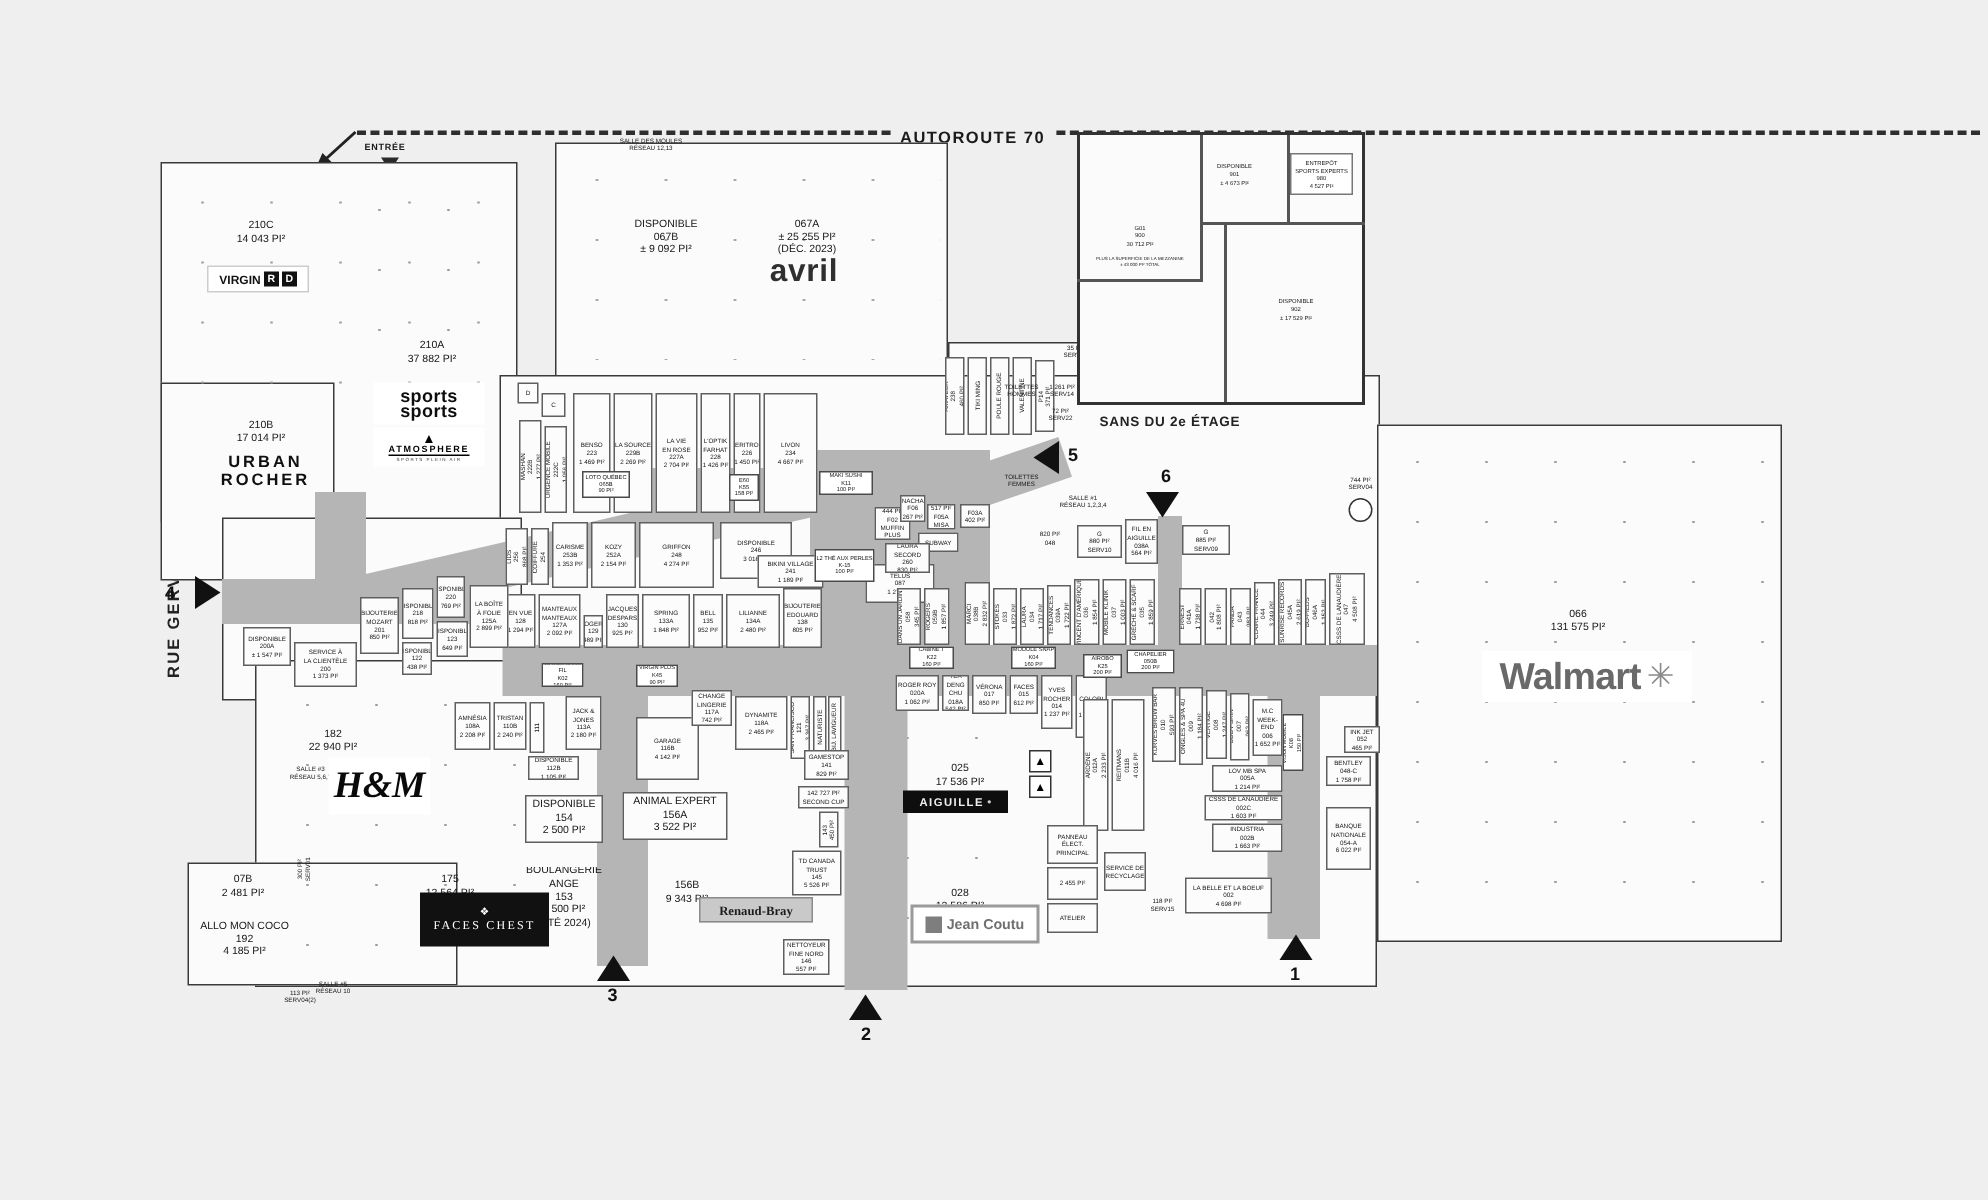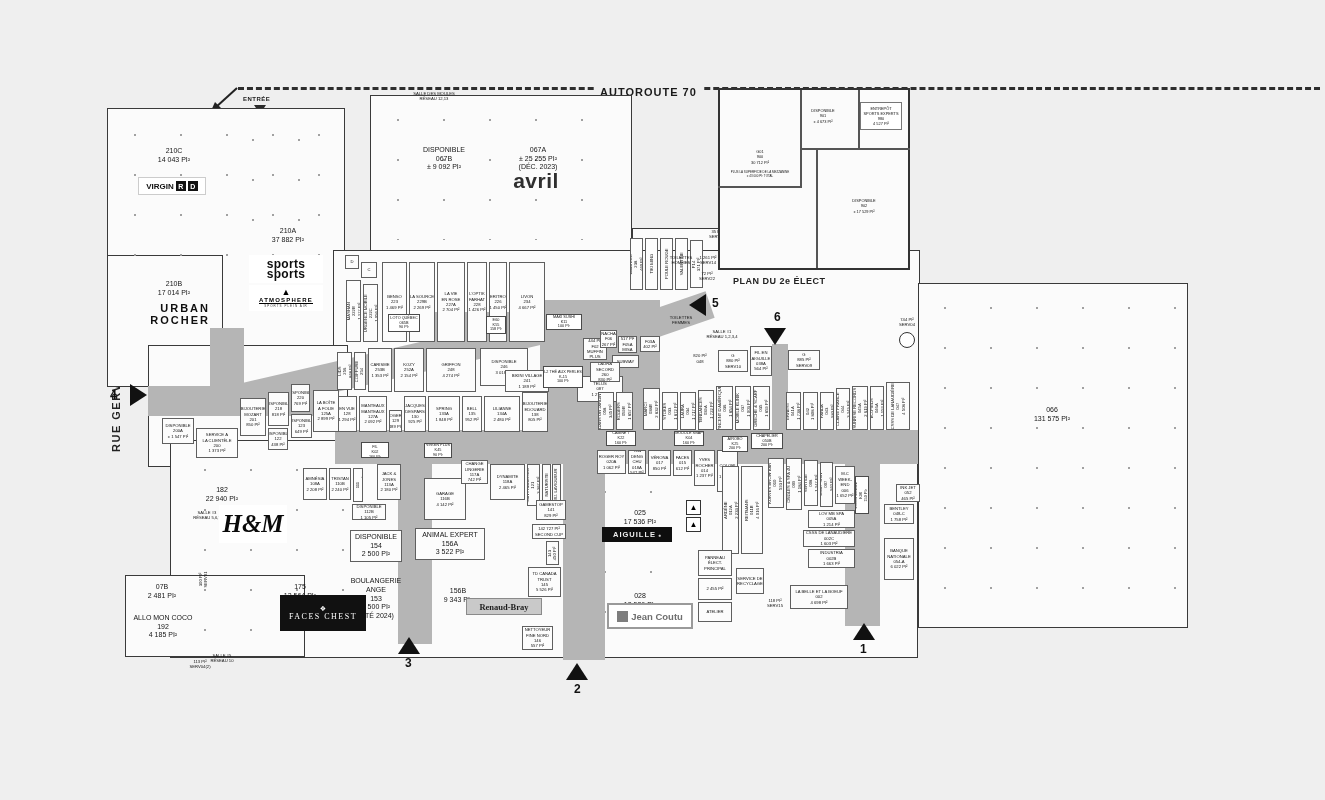--- a/index.html
+++ b/index.html
@@ -34,21 +34,21 @@
   .logo{position:absolute;display:flex;align-items:center;justify-content:center;text-align:center;}
   #logo-meubles{left:138px;top:177px;width:66px;height:16px;background:#fff;border:1px solid #ccc;gap:2px;}
   #logo-meubles .word{font-size:8px;font-weight:800;color:#111;}
   #logo-meubles .sq{width:10px;height:10px;background:#111;color:#fff;font-size:7px;font-weight:800;display:flex;align-items:center;justify-content:center;}
   #logo-sports{left:249px;top:255px;width:74px;height:28px;background:#fff;flex-direction:column;}
   #logo-sports .l1,#logo-sports .l2{font-size:12px;font-weight:800;line-height:.85;color:#0d0d0d;letter-spacing:.3px;}
   #logo-atmo{left:249px;top:285px;width:74px;height:26px;background:#fff;flex-direction:column;}
   #logo-atmo .tri-ic{font-size:9px;line-height:1;color:#000;}
   #logo-atmo .word{font-size:6px;font-weight:800;letter-spacing:1.2px;border-bottom:.5px solid #000;color:#000;}
   #logo-atmo .sub{font-size:3px;letter-spacing:1px;color:#333;}
-  #logo-urban{left:144px;top:300px;width:66px;height:30px;flex-direction:column;align-items:flex-end;}
+  #logo-urban{left:144px;top:300px;width:66px;height:30px;flex-direction:column;}
   #logo-urban span{font-size:11px;font-weight:700;letter-spacing:2px;color:#0f0f0f;line-height:1.05;}
   #logo-avril{left:503px;top:168px;width:66px;height:26px;font-size:21px;font-weight:800;color:#2f2f2f;letter-spacing:.5px;}
   #logo-walmart{left:988px;top:434px;width:140px;height:34px;background:#fff;gap:4px;}
   #logo-walmart .word{font-size:25px;font-weight:800;color:#696969;letter-spacing:-.5px;}
   #logo-walmart .spark{font-size:22px;color:#8b8b8b;}
   #logo-hm{left:219px;top:505px;width:68px;height:38px;background:#fff;font-family:"Liberation Serif",serif;font-style:italic;font-weight:700;font-size:25px;color:#0a0a0a;}
   #logo-linen{left:280px;top:595px;width:86px;height:36px;background:#111;flex-direction:column;color:#fff;}
   #logo-linen .dia{font-size:7px;line-height:1.1;}
   #logo-linen .word{font-family:"Liberation Serif",serif;font-size:8px;letter-spacing:1.5px;}
   #logo-dollarama{left:602px;top:527px;width:70px;height:15px;background:#0e0e0e;gap:2px;}
@@ -1092,41 +1092,45 @@
       </div>
       <div class="label" style="left: 686px; top: 352px; width: 28px; height: 13px;">
         <div class="txt">
           <span>820 PI²</span>
           <span>048</span>
         </div>
       </div>
     </div>
 
   <div id="inset"></div>
-  <div id="inset-caption">PLAN DU 2e ÉLECT</div>
+  <div id="inset-caption">SANS DU 2e ÉTAGE</div>
 
   <div class="logo" id="logo-meubles">
     <span class="word">VIRGIN</span>
     <span class="sq">R</span>
     <span class="sq">D</span>
   </div>
   <div class="logo" id="logo-sports">
     <span class="l1">sports</span>
     <span class="l2">sports</span>
   </div>
   <div class="logo" id="logo-atmo">
     <span class="tri-ic">▲</span>
     <span class="word">ATMOSPHERE</span>
     <span class="sub">SPORTS PLEIN AIR</span>
   </div>
   <div class="logo" id="logo-urban">
     <span>URBAN</span>
     <span>ROCHER</span>
   </div>
   <div class="logo" id="logo-avril">avril</div>
+  <div class="logo" id="logo-walmart">
+    <span class="word">Walmart</span>
+    <span class="spark">✳</span>
+  </div>
   <div class="logo" id="logo-hm">H&amp;M</div>
   <div class="logo" id="logo-linen">
     <span class="dia">❖</span>
     <span class="word">FACES CHEST</span>
   </div>
   <div class="logo" id="logo-dollarama">
     <span class="word">AIGUILLE</span>
     <span class="dot">●</span>
   </div>
   <div class="logo" id="logo-jc">

